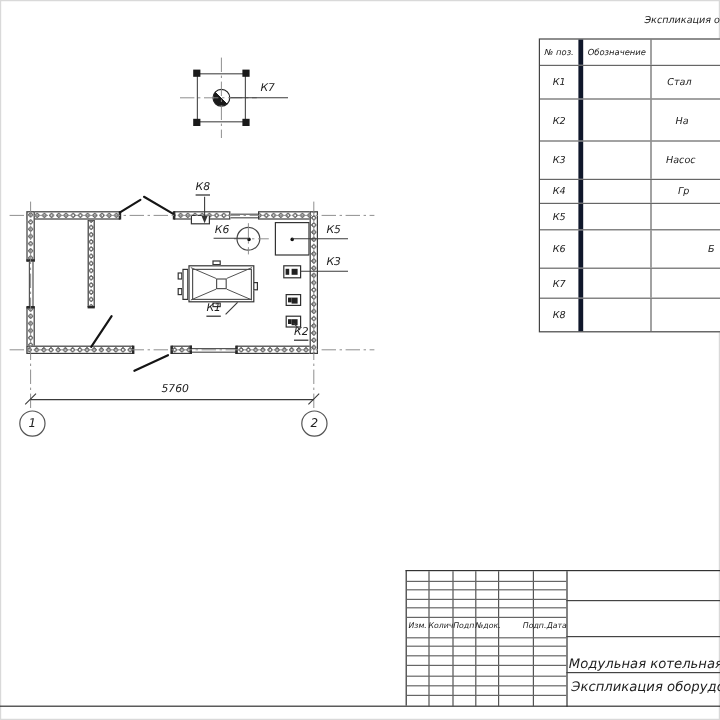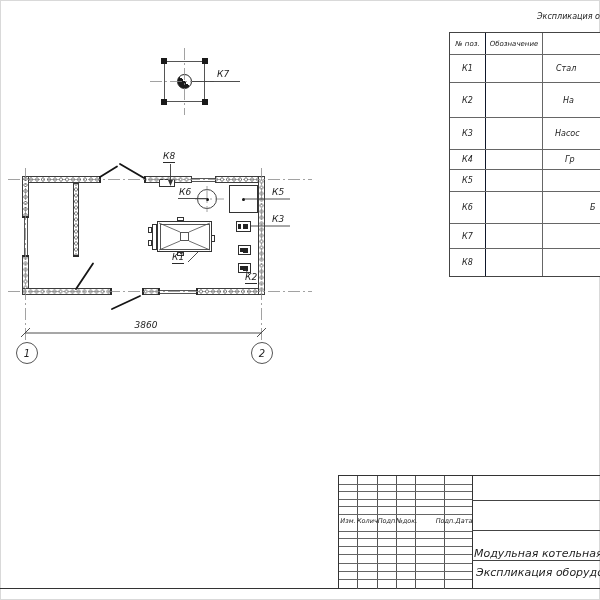--- a/index.html
+++ b/index.html
@@ -29,21 +29,21 @@
   .pump::after{content:"";position:absolute;right:2px;top:2px;width:5px;height:5px;background:#222;}
   .axis{position:absolute;width:20px;height:20px;border:1px solid #555;border-radius:50%;
         display:flex;align-items:center;justify-content:center;
         font:italic 10px "DejaVu Sans",sans-serif;color:#222;background:#fff;}
   .dimtxt{position:absolute;font:italic 9px "DejaVu Sans",sans-serif;color:#222;text-align:center;}
   svg.overlay{position:absolute;left:0;top:0;pointer-events:none;}
   
   #equip-table{position:absolute;left:449px;top:32px;width:170px;border:1px solid #444;background:#fff;}
   .et-row{display:flex;border-top:1px solid #666;box-sizing:border-box;}
   .et-row:first-child{border-top:none;}
-  .et-c1{width:36px;border-right:1px solid #0f172a;display:flex;align-items:center;justify-content:center;
+  .et-c1{width:36px;border-right:4px solid #0f172a;display:flex;align-items:center;justify-content:center;
          font:italic 8px "DejaVu Sans",sans-serif;color:#222;box-sizing:border-box;text-align:center;}
   .et-c2{width:57px;border-right:1px solid #666;box-sizing:border-box;}
   .et-c3{flex:1;display:flex;align-items:center;font:italic 8px "DejaVu Sans",sans-serif;color:#222;
          white-space:nowrap;overflow:visible;box-sizing:border-box;}
   .et-head .et-c1,.et-head .et-c2{font:italic 7px "DejaVu Sans",sans-serif;display:flex;align-items:center;justify-content:center;color:#222;}
   .et-row:nth-child(1){height:21px;}
   .et-row:nth-child(2){height:28px;}
   .et-row:nth-child(3){height:35px;}
   .et-row:nth-child(4){height:32px;}
   .et-row:nth-child(5){height:20px;}
@@ -218,21 +218,21 @@
 </svg>
 
 <span class="lbl" style="left:217px;top:70px;">К7</span>
 <span class="lbl u" style="left:163px;top:152px;">К8</span>
 <span class="lbl" style="left:179px;top:188px;">К6</span>
 <span class="lbl" style="left:272px;top:188px;">К5</span>
 <span class="lbl" style="left:272px;top:215px;">К3</span>
 <span class="lbl u" style="left:172px;top:253px;">К1</span>
 <span class="lbl u" style="left:245px;top:273px;">К2</span>
 
-<span class="dimtxt" style="left:118px;top:320px;width:56px;">3860</span>
+<span class="dimtxt" style="left:118px;top:320px;width:56px;">5760</span>
 <div class="axis" style="left:16px;top:342px;">
   <span>1</span>
 </div>
 <div class="axis" style="left:251px;top:342px;">
   <span>2</span>
 </div>
 
 <div id="frame-bottom"></div>
 <div id="title-block">
   <div class="tb-v" style="left:18px;"></div>

